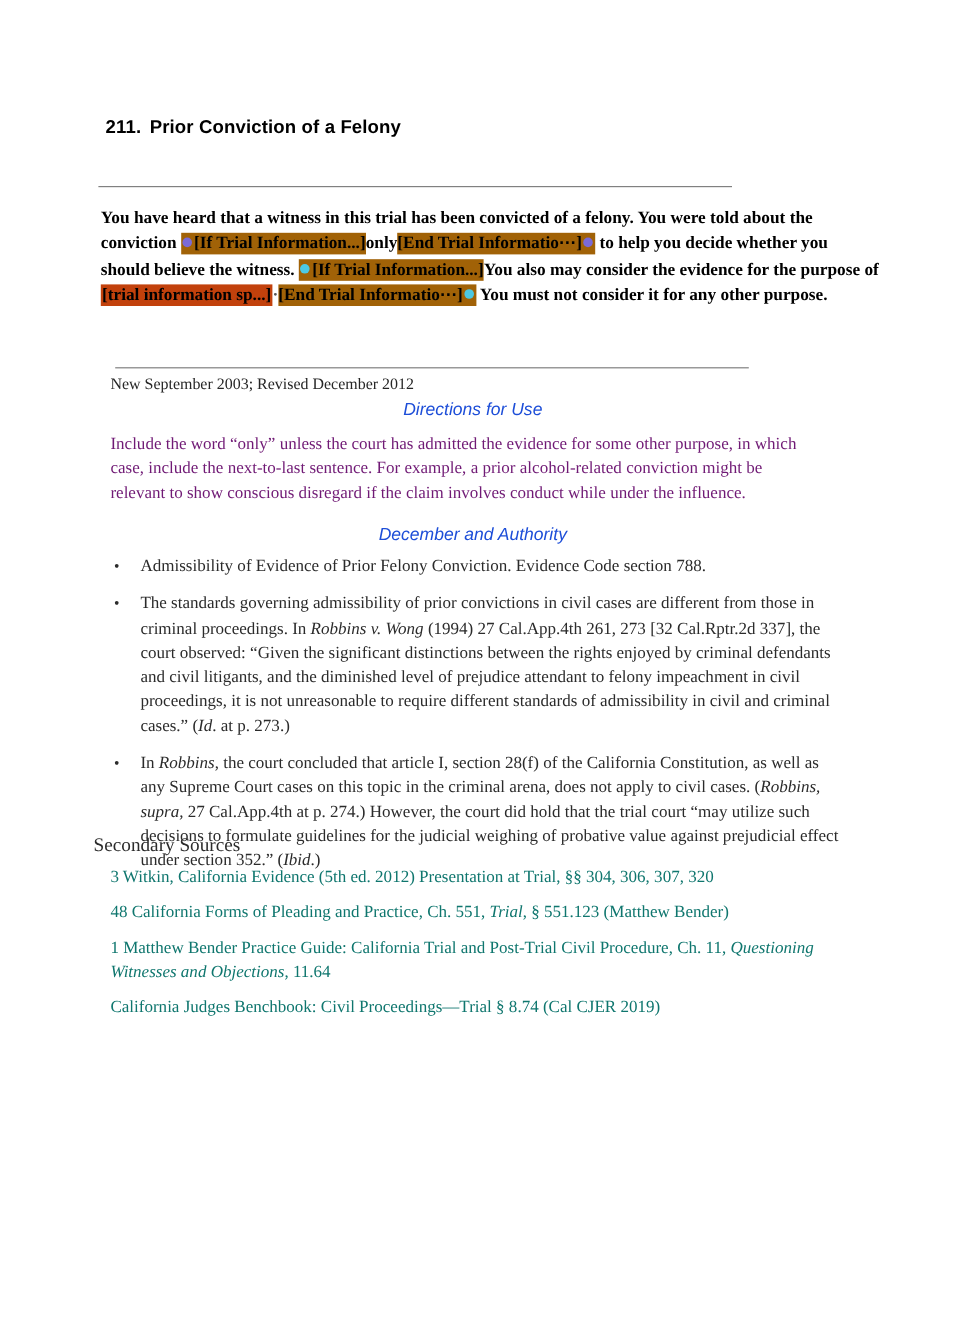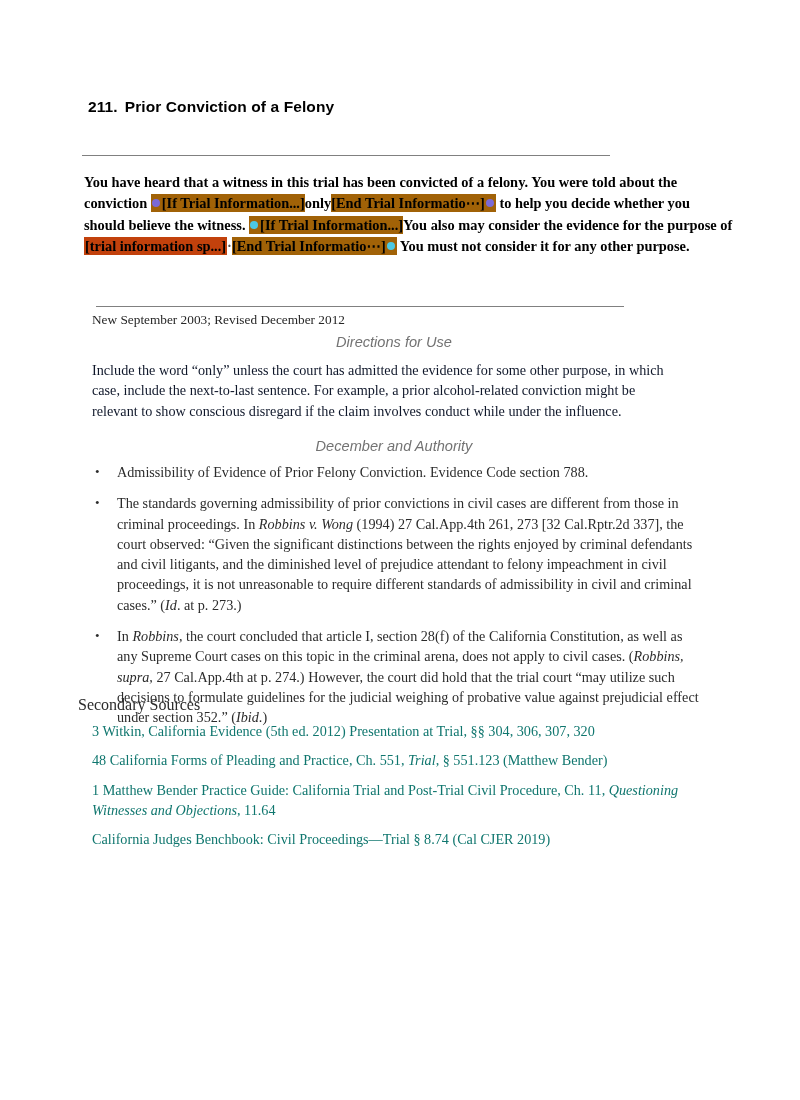--- a/index.html
+++ b/index.html
@@ -104,36 +104,36 @@
     color: #262626;
     white-space: nowrap;
   }
 
   
   .sec-head {
     position: absolute;
     font-family: "Liberation Sans", sans-serif;
     font-style: italic;
     font-size: 14.6px;
-    color: #737373;
+    color: #1d4ed8;
     text-align: center;
     width: 620px;
     left: 84px;
   }
   .sec-head-directions { top: 334px; }
   .sec-head-sources    { top: 438px; }
 
   
   .body-para {
     position: absolute;
     left: 92px;
     width: 584px;
     font-size: 14.2px;
     line-height: 20.3px;
-    color: #0f172a;
+    color: #701a75;
     text-align: left;
   }
   .para-directions { top: 360px; }
 
   
   .bullets {
     position: absolute;
     left: 92px;
     top: 462px;
     width: 610px;

